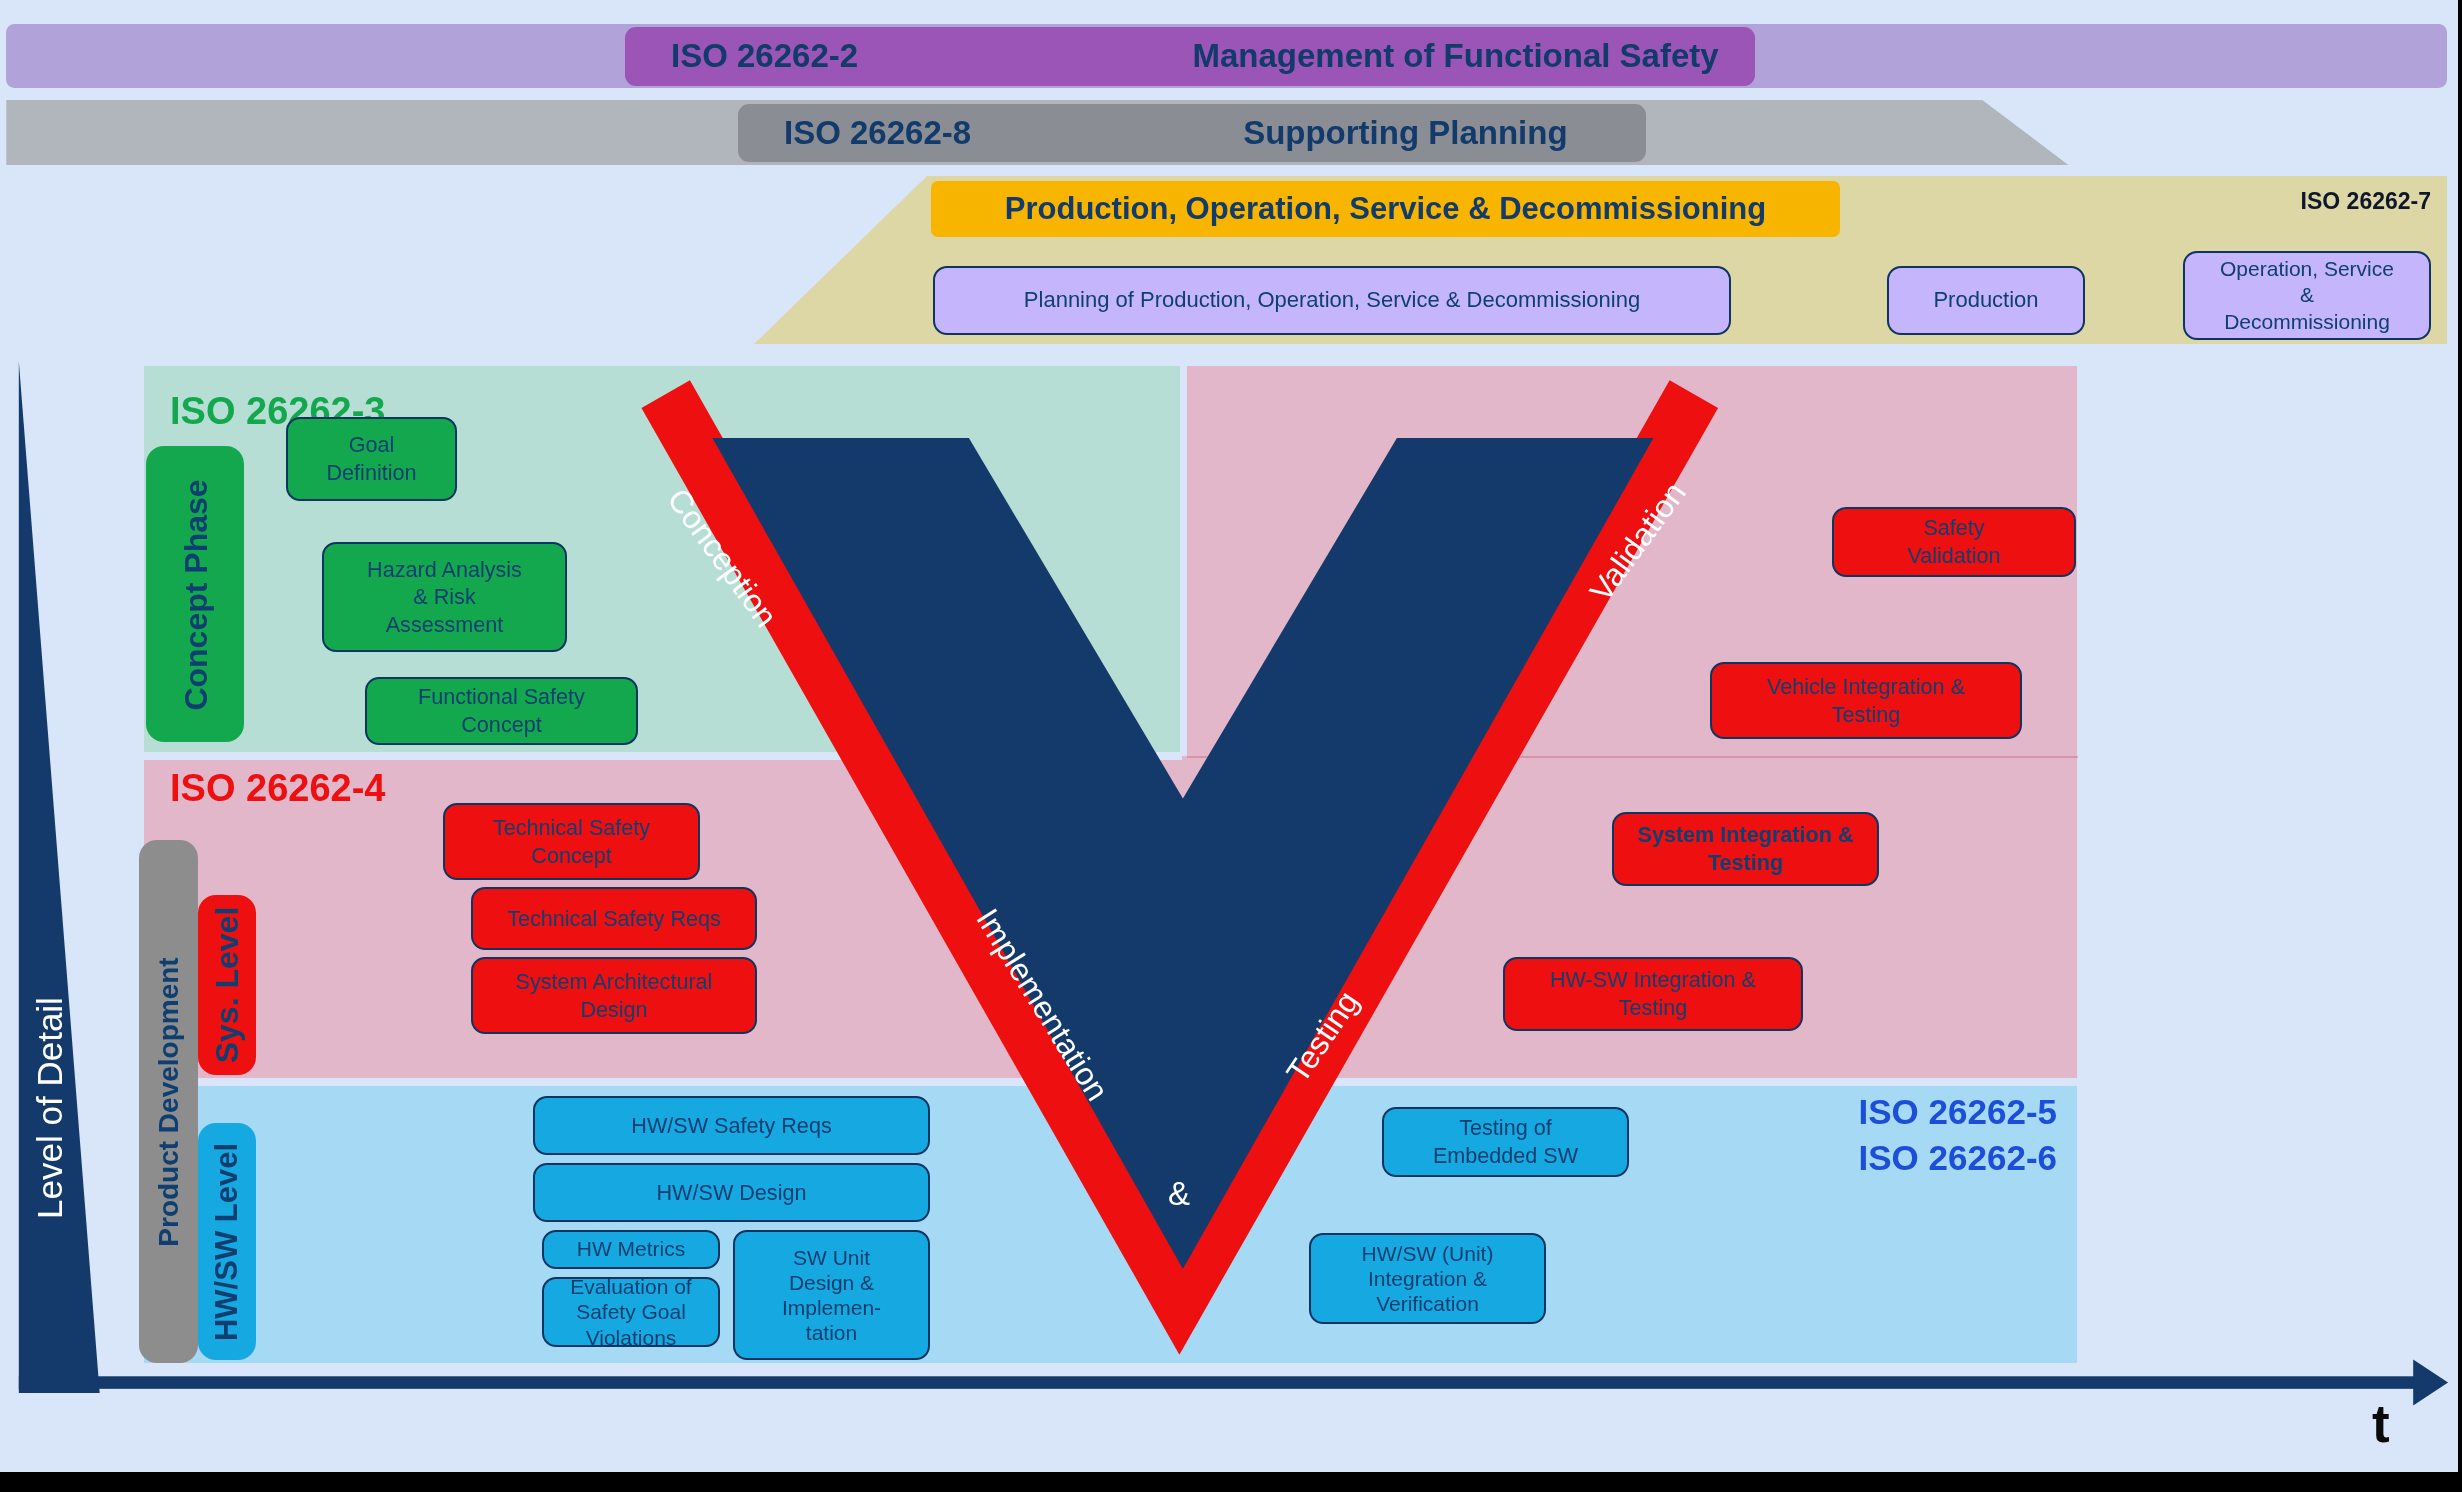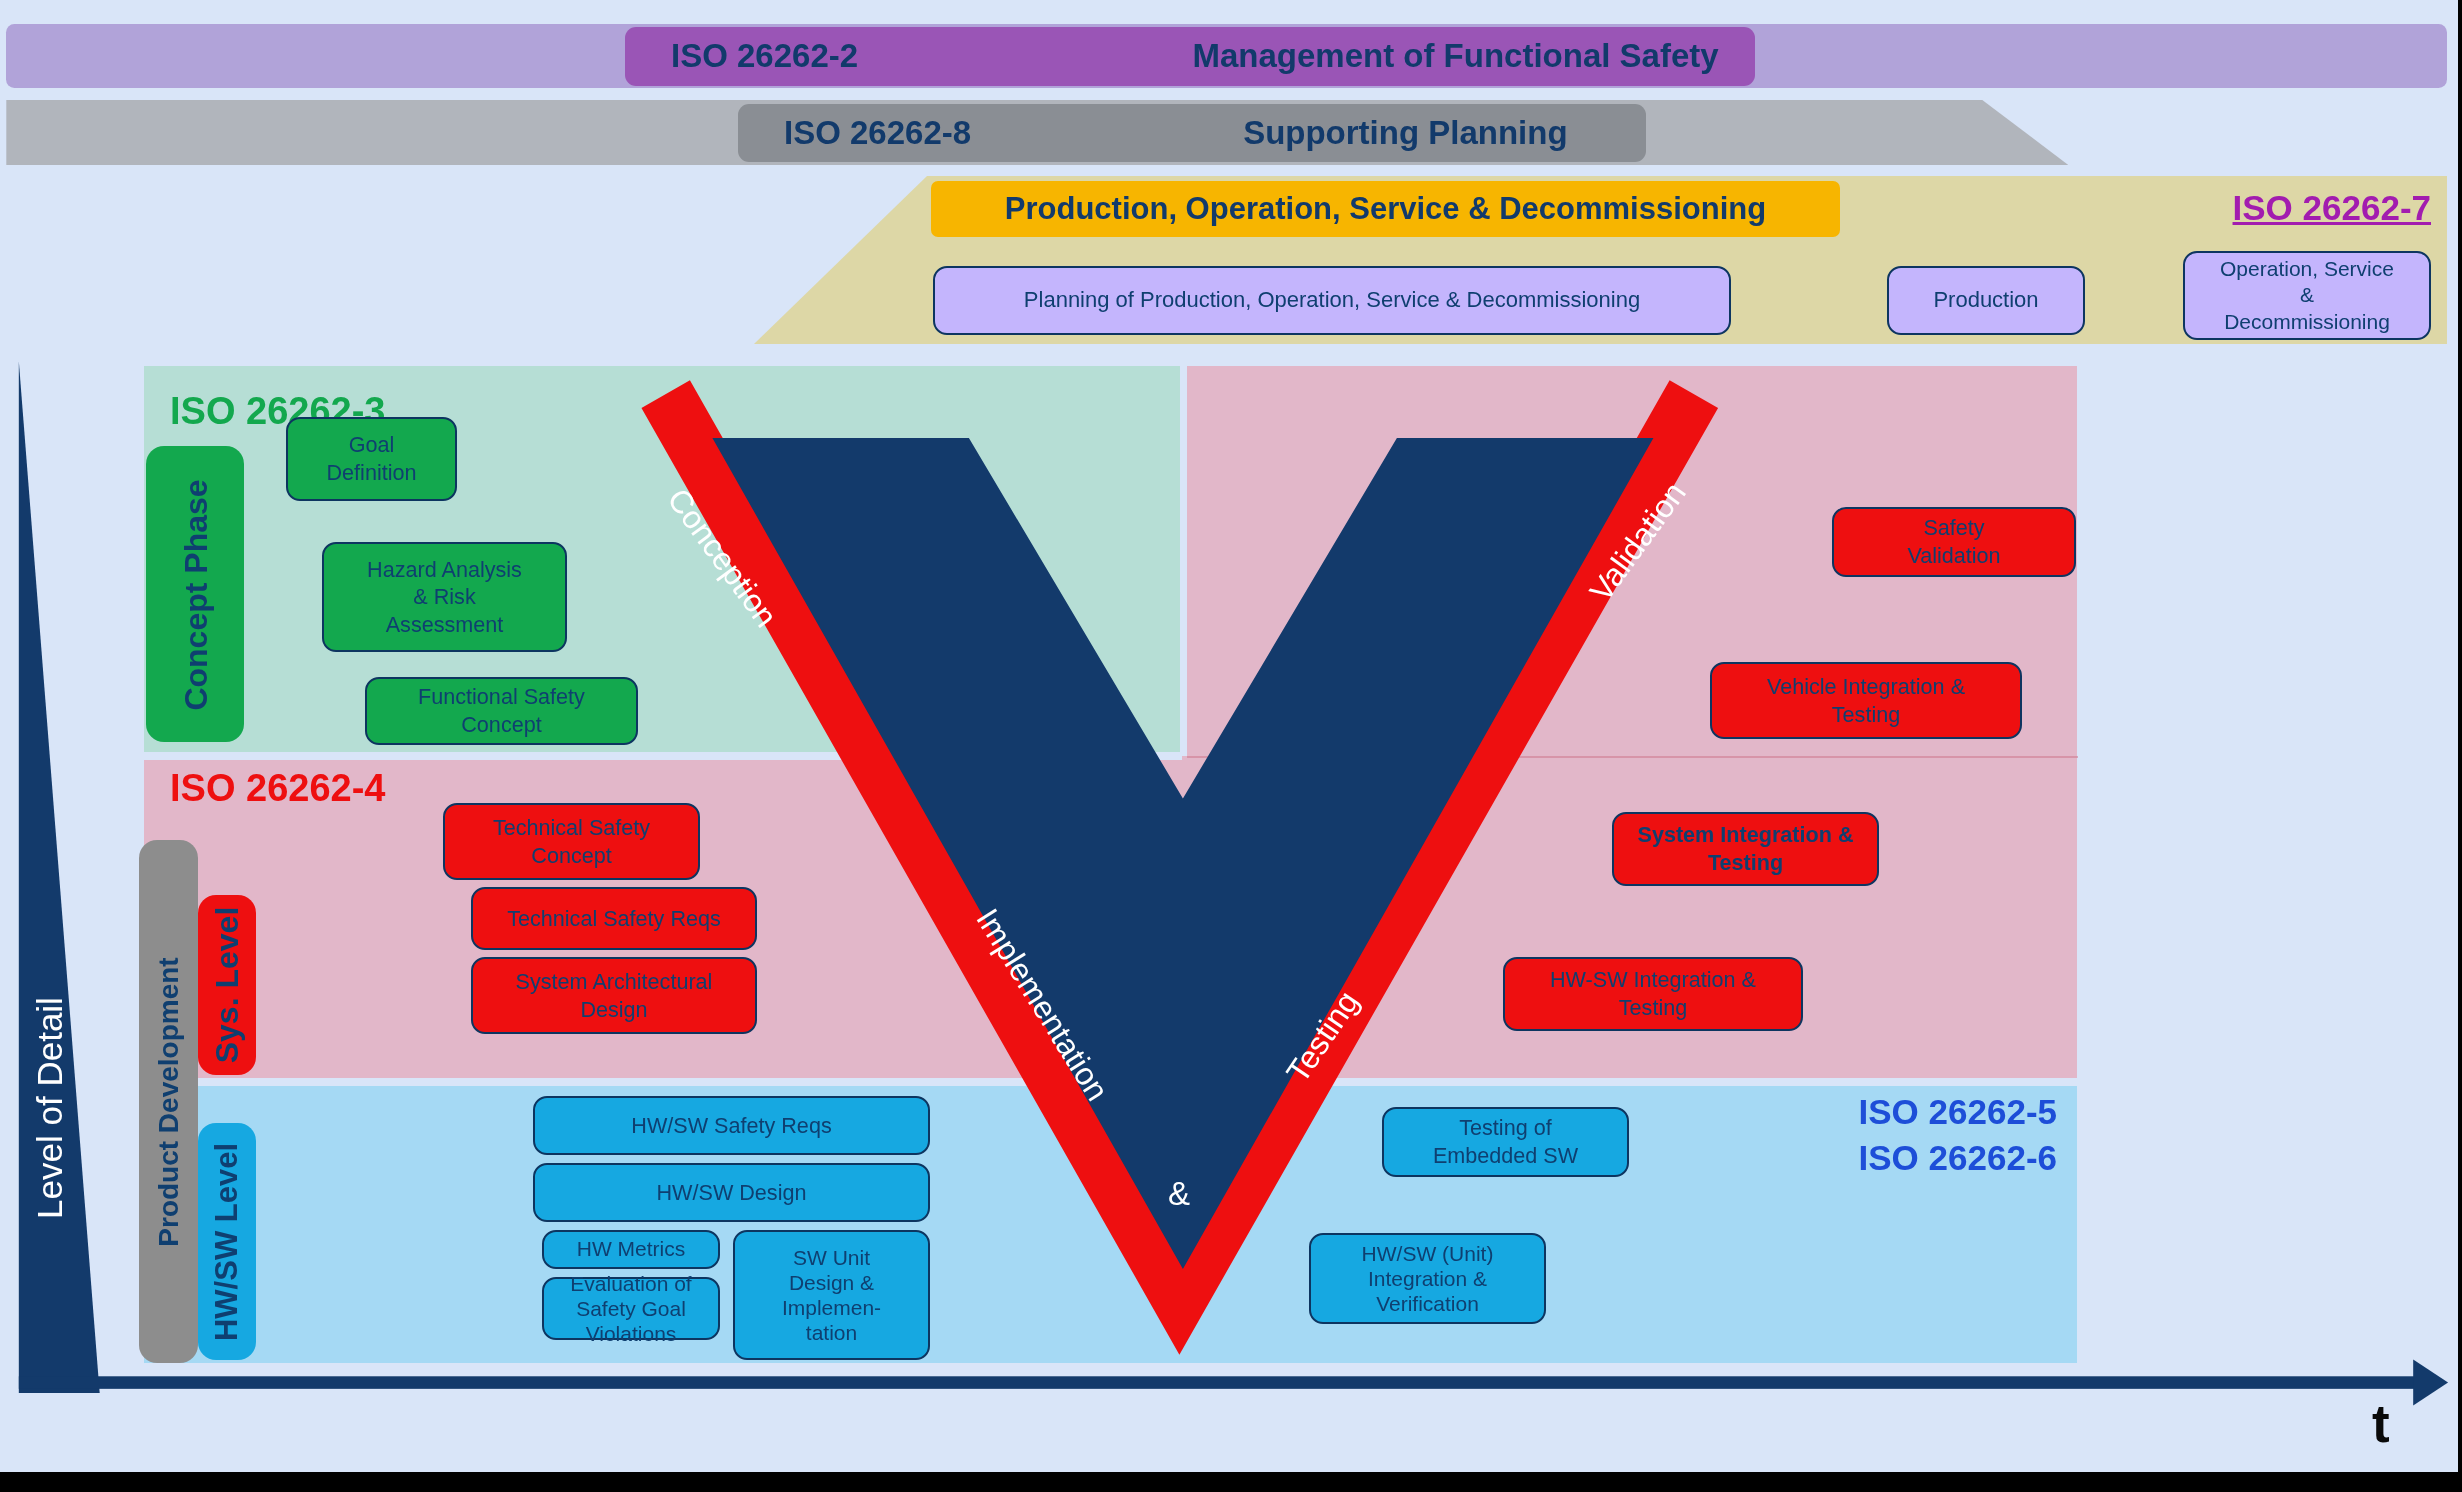--- a/index.html
+++ b/index.html
@@ -49,21 +49,21 @@
     <span class="iso">ISO 26262-8</span>
     <span class="ttl">Supporting Planning</span>
   </div>
 
   <div class="abs" style="left:754px;top:176px;width:1693px;height:168px;background:#ddd7a6;
               clip-path:polygon(173px 0,100% 0,100% 100%,0 100%);"></div>
   <div class="abs flexc" style="left:931px;top:181px;width:909px;height:56px;background:#f7b500;border-radius:7px;
               font-size:31px;font-weight:700;color:#123a6b;">Production, Operation, Service &amp; Decommissioning</div>
   <div class="abs box orangebx" style="left:933px;top:266px;width:798px;height:69px;font-size:22px;">Planning of Production, Operation, Service &amp; Decommissioning</div>
   <div class="abs box orangebx" style="left:1887px;top:266px;width:198px;height:69px;font-size:22px;">Production</div>
-  <div class="abs" style="left:2183px;top:188px;width:248px;font-size:35px;font-weight:700;color:#a21caf;text-align:right;text-decoration:underline;">ISO 26262-7</div>
+  <div class="abs" style="left:2183px;top:188px;width:248px;font-size:23px;font-weight:700;color:#0f172a;text-align:right;">ISO 26262-7</div>
   <div class="abs box orangebx" style="left:2183px;top:251px;width:248px;height:89px;font-size:21px;line-height:1.25;">Operation, Service
 &amp;
 Decommissioning</div>
 
   <div class="abs" style="left:144px;top:366px;width:1933px;height:712px;background:#e2b7c9;"></div>
   <div class="abs" style="left:144px;top:366px;width:1038px;height:386px;background:#b6ded5;"></div>
   <div class="abs" style="left:1180px;top:366px;width:7px;height:390px;background:#d9e5f8;"></div>
   <div class="abs" style="left:144px;top:752px;width:1038px;height:8.4px;background:#d9e5f8;"></div>
   <div class="abs" style="left:1187px;top:756px;width:891px;height:2.1px;background:rgba(205,120,140,0.55);"></div>
   <div class="abs" style="left:144px;top:1086px;width:1933px;height:277px;background:#a5d9f4;"></div>
@@ -105,21 +105,21 @@
   <div class="abs box redbx" style="left:1710px;top:662px;width:312px;height:77px;">Vehicle Integration &amp;
 Testing</div>
   <div class="abs box redbx" style="left:1612px;top:812px;width:267px;height:74px;font-weight:bold;">System Integration &amp;
 Testing</div>
   <div class="abs box redbx" style="left:1503px;top:957px;width:300px;height:74px;">HW-SW Integration &amp;
 Testing</div>
 
   <div class="abs box bluebx" style="left:533px;top:1096px;width:397px;height:59px;">HW/SW Safety Reqs</div>
   <div class="abs box bluebx" style="left:533px;top:1163px;width:397px;height:59px;">HW/SW Design</div>
   <div class="abs box bluebx" style="left:542px;top:1230px;width:178px;height:39px;font-size:21px;">HW Metrics</div>
-  <div class="abs box bluebx" style="left:542px;top:1277px;width:178px;height:63px;font-size:21px;line-height:1.2;">Evaluation of
+  <div class="abs box bluebx" style="left:542px;top:1277px;width:178px;height:70px;font-size:21px;line-height:1.2;">Evaluation of
 Safety Goal
 Violations</div>
   <div class="abs box bluebx" style="left:733px;top:1230px;width:197px;height:130px;font-size:21px;line-height:1.2;">SW Unit
 Design &amp;
 Implemen-
 tation</div>
   <div class="abs box bluebx" style="left:1382px;top:1107px;width:247px;height:70px;">Testing of
 Embedded SW</div>
   <div class="abs box bluebx" style="left:1309px;top:1233px;width:237px;height:91px;font-size:21px;line-height:1.2;">HW/SW (Unit)
 Integration &amp;

